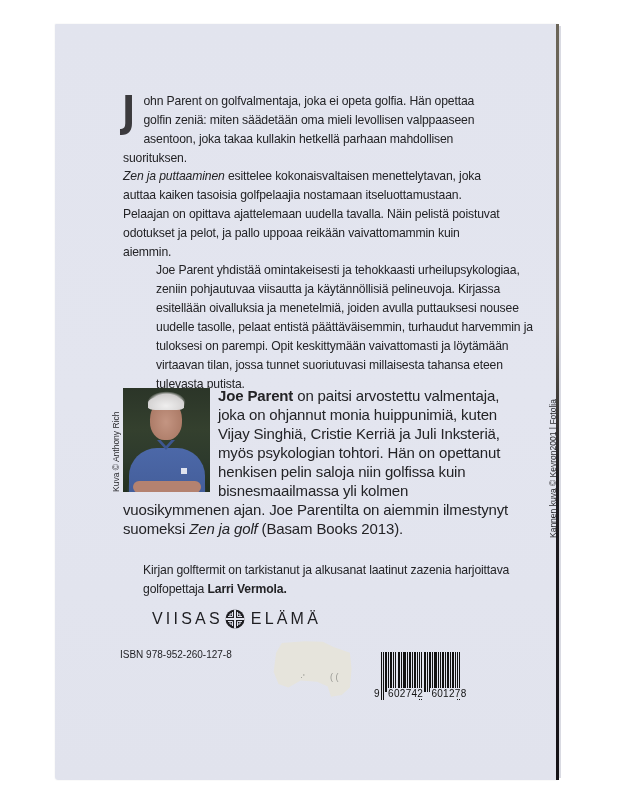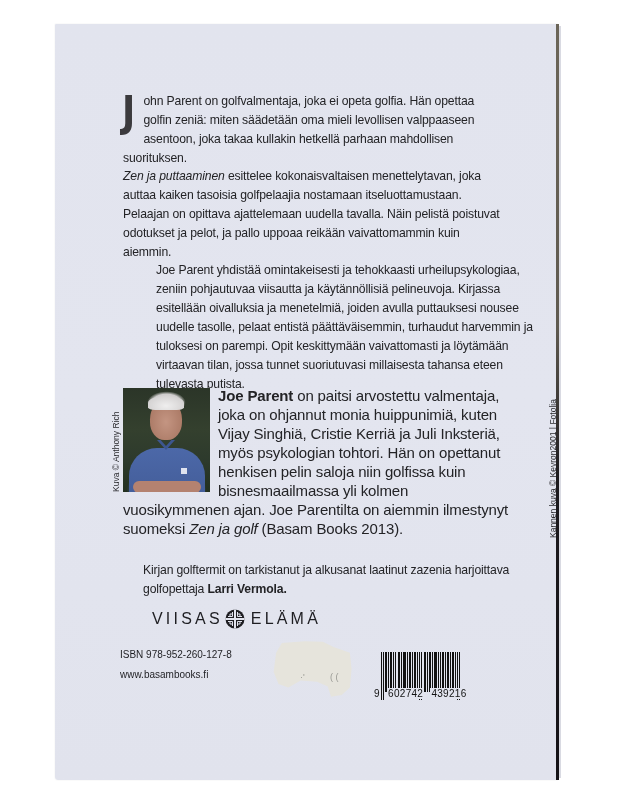--- a/index.html
+++ b/index.html
@@ -303,21 +303,20 @@
       <path d="M5 12.5 V15 H7.5" stroke="#e2e4ee" stroke-width="1" fill="none"></path>
       <path d="M17 12.5 H12.5 V17" stroke="#e2e4ee" stroke-width="1" fill="none"></path>
       <path d="M15 12.5 V15 H12.5" stroke="#e2e4ee" stroke-width="1" fill="none"></path>
     </svg>
   </span>
   <span>ELÄMÄ</span>
 </div>
 
 <div class="meta-lines">
   <div>ISBN 978-952-260-127-8</div>
-  <div>www.basambooks.fi</div>
 </div>
 
 <div class="sticker"></div>
 <span class="sticker-mark" style="left:300px; top:672px;">·'</span>
 <span class="sticker-mark" style="left:330px; top:672px;">( (</span>
 
 <svg class="barcode" viewBox="0 0 100 52" preserveAspectRatio="none">
   <g fill="#111">
     <rect x="8" y="0" width="1" height="48"></rect>
     <rect x="10" y="0" width="1" height="48"></rect>
@@ -347,16 +346,16 @@
     <rect x="72" y="0" width="1" height="40"></rect>
     <rect x="74" y="0" width="2" height="40"></rect>
     <rect x="77" y="0" width="1" height="40"></rect>
     <rect x="79" y="0" width="2" height="40"></rect>
     <rect x="82" y="0" width="1" height="40"></rect>
     <rect x="84" y="0" width="1" height="48"></rect>
     <rect x="86" y="0" width="1" height="48"></rect>
   </g>
 </svg>
 <div class="barcode-digits">
-  <span>9</span>&nbsp;&nbsp;<span>602742</span>&nbsp;&nbsp;<span>439216</span>
+  <span>9</span>&nbsp;&nbsp;<span>602742</span>&nbsp;&nbsp;<span>601278</span>
 </div>
 
 <div class="cover-credit">Kannen kuva © Kevron2001  |  Fotolia</div>
 
 </body></html>

